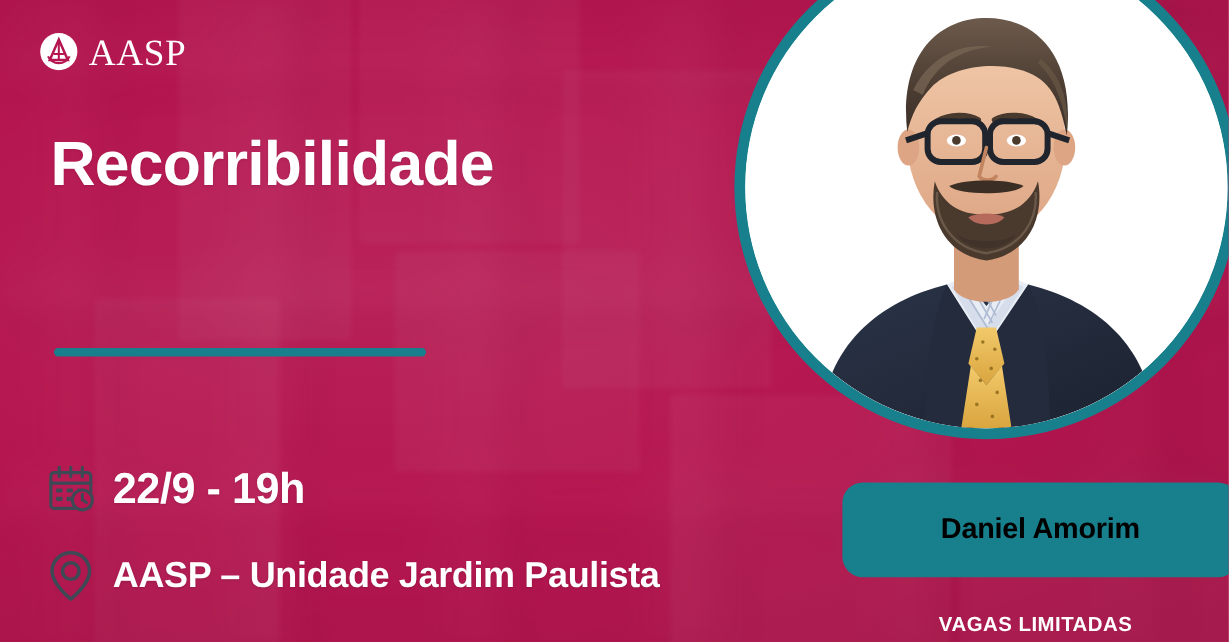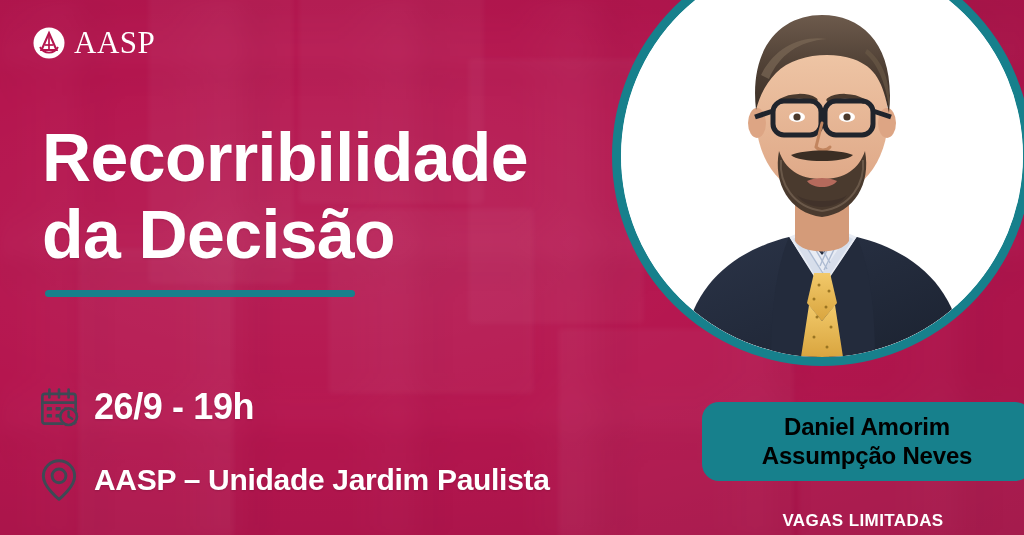--- a/index.html
+++ b/index.html
@@ -50,21 +50,21 @@
     inset: 0;
     background: radial-gradient(ellipse at 30% 45%, rgba(255,255,255,0.05) 0%, rgba(0,0,0,0.00) 45%, rgba(0,0,0,0.10) 100%);
   }
 
   
   .logo {
     position: absolute;
     left: 33px;
     top: 27px;
     display: flex;
-    align-items: flex-start;
+    align-items: center;
     gap: 9px;
   }
   .logo-mark {
     width: 32px;
     height: 32px;
     display: block;
   }
   .logo-text {
     color: #ffffff;
     font-family: "Liberation Serif", serif;
@@ -74,21 +74,21 @@
     font-weight: 400;
   }
 
   
   .headline {
     position: absolute;
     left: 42px;
     top: 73px;
     width: 540px;
     color: #ffffff;
-    font-size: 68px;
+    font-size: 52px;
     font-weight: bold;
     line-height: 1.14;
     letter-spacing: -0.6px;
     text-shadow: 0 1px 2px rgba(0,0,0,0.12);
   }
   .headline .ln { display: block; }
 
   .rule {
     position: absolute;
     left: 45px;
@@ -198,21 +198,20 @@
       <path d="M32 12 L47 46 L17 46 Z" fill="none" stroke="#b5164f" stroke-width="4.2"></path>
       <path d="M32 14 L32 46" stroke="#b5164f" stroke-width="3.4"></path>
       <path d="M23.5 36 L40.5 36" stroke="#b5164f" stroke-width="3.4"></path>
       <path d="M14 40 A 20 20 0 0 0 50 40" fill="none" stroke="#b5164f" stroke-width="3.6"></path>
     </svg>
     <span class="logo-text">AASP</span>
   </div>
 
   <h1 class="headline">
     <span class="ln">Recorribilidade</span>
-    <span class="ln">da Decisão</span>
   </h1>
 
   <div class="rule"></div>
 
   <div class="info-row date">
     <svg class="info-icon" width="42" height="42" viewBox="0 0 48 48">
       <g fill="none" stroke="#3d4a55" stroke-width="3" stroke-linecap="round">
         <rect x="5" y="9" width="38" height="34" rx="3"></rect>
         <path d="M5 19 H43"></path>
         <path d="M13 4 V13"></path>
@@ -223,21 +222,21 @@
         <rect x="10" y="24" width="6" height="4" rx="1"></rect>
         <rect x="20" y="24" width="6" height="4" rx="1"></rect>
         <rect x="30" y="24" width="6" height="4" rx="1"></rect>
         <rect x="10" y="32" width="6" height="4" rx="1"></rect>
         <rect x="20" y="32" width="6" height="4" rx="1"></rect>
       </g>
       <circle cx="35" cy="35" r="11" fill="#b5164f"></circle>
       <circle cx="35" cy="35" r="9.5" fill="none" stroke="#3d4a55" stroke-width="3"></circle>
       <path d="M35 29.5 V35 L39 37.5" fill="none" stroke="#3d4a55" stroke-width="2.8" stroke-linecap="round"></path>
     </svg>
-    <span class="info-text">26/9 - 19h</span>
+    <span class="info-text">22/9 - 19h</span>
   </div>
 
   <div class="info-row place">
     <svg class="info-icon" width="42" height="46" viewBox="0 0 44 50">
       <path d="M22 4 C12.6 4 5 11.5 5 20.8 C5 32.5 22 46 22 46 C22 46 39 32.5 39 20.8 C39 11.5 31.4 4 22 4 Z" fill="none" stroke="#3d4a55" stroke-width="3.2" stroke-linejoin="round"></path>
       <circle cx="22" cy="20.5" r="7.5" fill="none" stroke="#3d4a55" stroke-width="3.2"></circle>
     </svg>
     <span class="info-text">AASP – Unidade Jardim Paulista</span>
   </div>
 
@@ -335,18 +334,17 @@
           <path d="M176 240 C186 248 216 248 226 240 C216 256 186 256 176 240 Z" fill="#40322a" opacity="0.9"></path>
           <path d="M160 205 C158 228 172 252 201 256" stroke="#8a7563" stroke-width="2" fill="none" opacity="0.5"></path>
           <path d="M242 205 C244 228 230 252 201 256" stroke="#8a7563" stroke-width="2" fill="none" opacity="0.5"></path>
         </g>
       </svg>
     </div>
   </div>
 
   <div class="speaker-plate">
     <span class="speaker-line">Daniel Amorim</span>
-    <span class="speaker-line">Assumpção Neves</span>
   </div>
 
   <div class="limited">VAGAS LIMITADAS</div>
 
 </div>
 
 </body></html>

